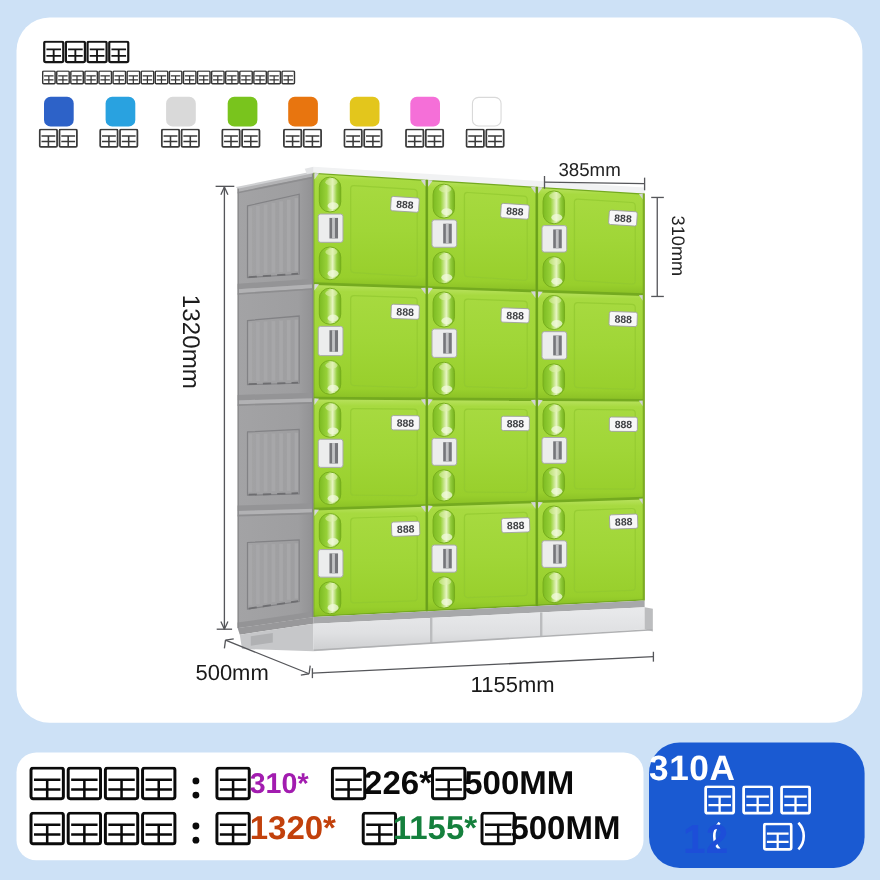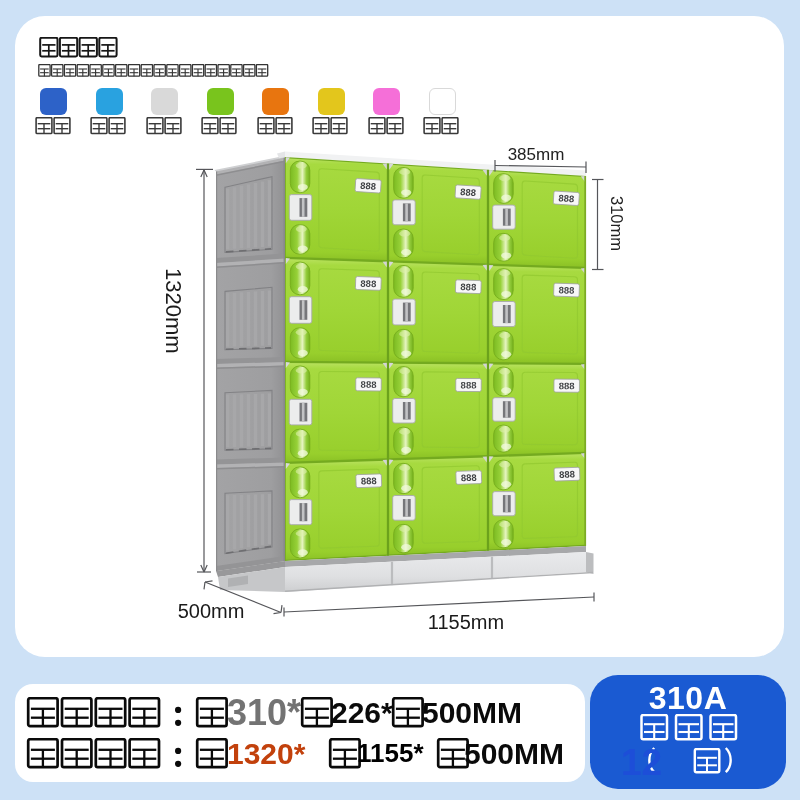--- a/index.html
+++ b/index.html
@@ -703,21 +703,21 @@
     <line x1="106.3" y1="20.7" x2="130.3" y2="20.7" stroke="#0a0a0a" stroke-width="2.3"></line>
     <line x1="118.3" y1="11.8" x2="118.3" y2="29.1" stroke="#0a0a0a" stroke-width="2.3"></line>
     <circle cx="152.1" cy="12.9" r="3.1" fill="#0a0a0a"></circle>
     <circle cx="152.1" cy="25.8" r="3.1" fill="#0a0a0a"></circle>
     <rect x="171.2" y="1.2" width="29.4" height="27.9" rx="1.9" fill="none" stroke="#0a0a0a" stroke-width="2.7"></rect>
     <line x1="173.9" y1="11.8" x2="197.9" y2="11.8" stroke="#0a0a0a" stroke-width="2.3"></line>
     <line x1="173.9" y1="20.7" x2="197.9" y2="20.7" stroke="#0a0a0a" stroke-width="2.3"></line>
     <line x1="185.9" y1="11.8" x2="185.9" y2="29.1" stroke="#0a0a0a" stroke-width="2.3"></line>
   </svg>
 
-<div style="position:absolute;left:227px;top:699px;font-size:36px;font-weight:bold;color:#737373;line-height:27px;white-space:nowrap">310*</div>
+<div style="position:absolute;left:227px;top:699px;font-size:26px;font-weight:bold;color:#a21caf;line-height:27px;white-space:nowrap">310*</div>
 
 <svg width="35" height="32" style="position:absolute;left:300px;top:697px" viewBox="0 0 35 32">
     <rect x="2.2" y="1.2" width="29.4" height="27.9" rx="1.9" fill="none" stroke="#0a0a0a" stroke-width="2.7"></rect>
     <line x1="4.9" y1="11.8" x2="28.9" y2="11.8" stroke="#0a0a0a" stroke-width="2.3"></line>
     <line x1="4.9" y1="20.7" x2="28.9" y2="20.7" stroke="#0a0a0a" stroke-width="2.3"></line>
     <line x1="16.9" y1="11.8" x2="16.9" y2="29.1" stroke="#0a0a0a" stroke-width="2.3"></line>
   </svg>
 <div style="position:absolute;left:331px;top:699px;font-size:30px;font-weight:bold;color:#0a0a0a;line-height:27px;white-space:nowrap">226*</div>
 
 <svg width="35" height="32" style="position:absolute;left:391px;top:697px" viewBox="0 0 35 32">
@@ -754,33 +754,33 @@
   </svg>
 
 <div style="position:absolute;left:227px;top:740px;font-size:30px;font-weight:bold;color:#c2410c;line-height:27px;white-space:nowrap">1320*</div>
 
 <svg width="35" height="32" style="position:absolute;left:328px;top:738px" viewBox="0 0 35 32">
     <rect x="2.2" y="1.2" width="29.4" height="27.9" rx="1.9" fill="none" stroke="#0a0a0a" stroke-width="2.7"></rect>
     <line x1="4.9" y1="11.8" x2="28.9" y2="11.8" stroke="#0a0a0a" stroke-width="2.3"></line>
     <line x1="4.9" y1="20.7" x2="28.9" y2="20.7" stroke="#0a0a0a" stroke-width="2.3"></line>
     <line x1="16.9" y1="11.8" x2="16.9" y2="29.1" stroke="#0a0a0a" stroke-width="2.3"></line>
   </svg>
-<div style="position:absolute;left:357px;top:740px;font-size:26px;font-weight:bold;color:#000000;line-height:27px;white-space:nowrap">1155*</div>
+<div style="position:absolute;left:357px;top:740px;font-size:30px;font-weight:bold;color:#15803d;line-height:27px;white-space:nowrap">1155*</div>
 
 <svg width="35" height="32" style="position:absolute;left:436px;top:738px" viewBox="0 0 35 32">
     <rect x="2.2" y="1.2" width="29.4" height="27.9" rx="1.9" fill="none" stroke="#0a0a0a" stroke-width="2.7"></rect>
     <line x1="4.9" y1="11.8" x2="28.9" y2="11.8" stroke="#0a0a0a" stroke-width="2.3"></line>
     <line x1="4.9" y1="20.7" x2="28.9" y2="20.7" stroke="#0a0a0a" stroke-width="2.3"></line>
     <line x1="16.9" y1="11.8" x2="16.9" y2="29.1" stroke="#0a0a0a" stroke-width="2.3"></line>
   </svg>
 <div style="position:absolute;left:464px;top:740px;font-size:30px;font-weight:bold;color:#0a0a0a;line-height:27px;white-space:nowrap">500MM</div>
 
 <div style="position:absolute;left:590px;top:675px;width:196px;height:114px;background:#1a5ad2;border-radius:28px"></div>
 
-<div style="position:absolute;left:590px;top:682px;width:196px;text-align:center;font-size:32px;font-weight:bold;color:#fff;line-height:32px;letter-spacing:0.5px">310A</div>
+<div style="position:absolute;left:590px;top:682px;width:196px;text-align:left;font-size:32px;font-weight:bold;color:#fff;line-height:32px;letter-spacing:0.5px">310A</div>
 
 <svg width="105" height="28" style="position:absolute;left:637px;top:714px" viewBox="0 0 105 28">
     <rect x="4.5" y="1.0" width="25.5" height="24.2" rx="1.8" fill="none" stroke="#ffffff" stroke-width="2.5"></rect>
     <line x1="7.0" y1="10.2" x2="27.5" y2="10.2" stroke="#ffffff" stroke-width="2.1"></line>
     <line x1="7.0" y1="18.0" x2="27.5" y2="18.0" stroke="#ffffff" stroke-width="2.1"></line>
     <line x1="17.2" y1="10.2" x2="17.2" y2="25.2" stroke="#ffffff" stroke-width="2.1"></line>
     <rect x="39.0" y="1.0" width="25.5" height="24.2" rx="1.8" fill="none" stroke="#ffffff" stroke-width="2.5"></rect>
     <line x1="41.5" y1="10.2" x2="62.0" y2="10.2" stroke="#ffffff" stroke-width="2.1"></line>
     <line x1="41.5" y1="18.0" x2="62.0" y2="18.0" stroke="#ffffff" stroke-width="2.1"></line>
     <line x1="51.8" y1="10.2" x2="51.8" y2="25.2" stroke="#ffffff" stroke-width="2.1"></line>

